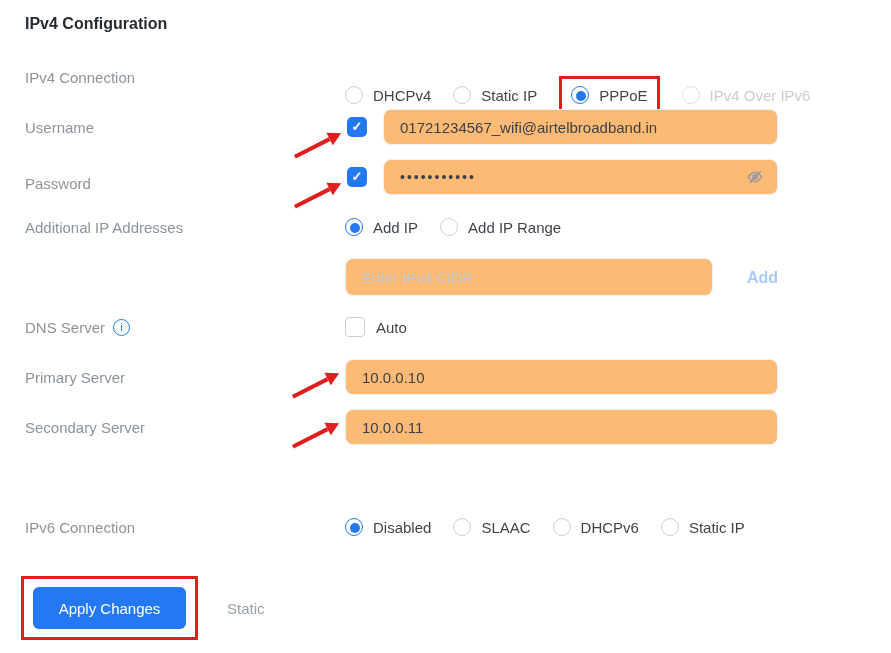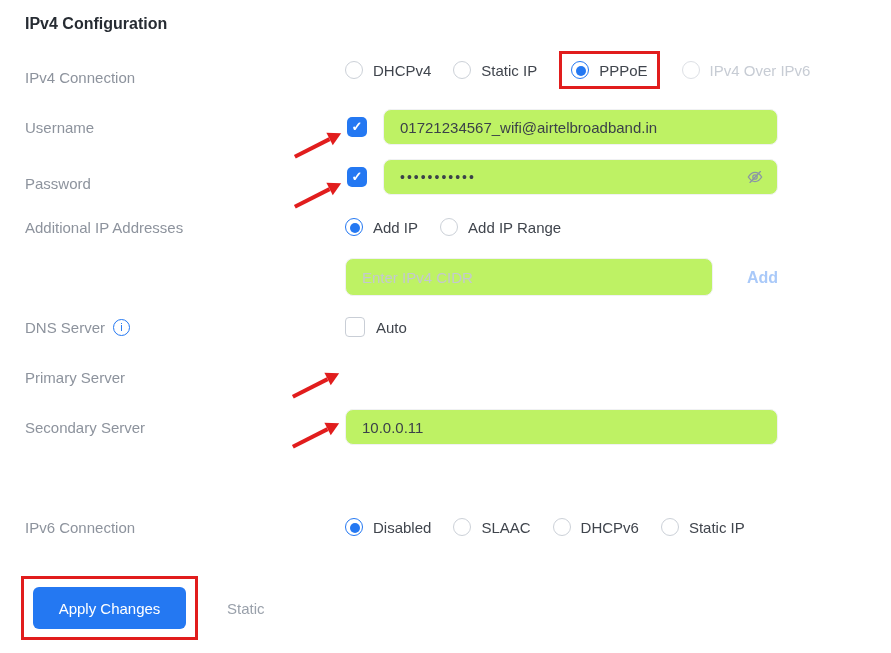--- a/index.html
+++ b/index.html
@@ -25,21 +25,21 @@
     font-size: 15px;
     color: #8d939d;
     display: flex;
     align-items: center;
     gap: 8px;
   }
   
   .text-input {
     position: absolute;
     height: 36px;
-    background: #bef264;
+    background: #fdba74;
     border: 1px solid #f0f1f3;
     border-radius: 8px;
     padding: 0 16px;
     font-size: 15px;
     color: #3b4149;
     font-family: "Liberation Sans", sans-serif;
     outline: none;
   }
   .text-input::placeholder { color: #c3c8cf; }
   .pwd { letter-spacing: 2px; font-size: 14px; padding-right: 44px; }
@@ -172,21 +172,21 @@
   }
 </style>
 </head>
 <body>
 
 <div class="page">
 
   <div class="heading" style="top:15px;">IPv4 Configuration</div>
 
   <div class="field-label" style="top:69px;">IPv4 Connection</div>
-  <div class="radio-group" style="left:345px; top:48px; height:44px;">
+  <div class="radio-group" style="left:345px; top:73px; height:44px;">
     <span class="radio-opt">
       <span class="radio-circle"></span>
       <span class="radio-label">DHCPv4</span>
     </span>
     <span class="radio-opt">
       <span class="radio-circle"></span>
       <span class="radio-label">Static IP</span>
     </span>
     <span class="radio-opt selected annotated">
       <span class="radio-circle"></span>
@@ -231,20 +231,21 @@
   <span class="add-link" style="left:747px; top:269px;">Add</span>
 
   <div class="field-label" style="top:319px;">
     <span>DNS Server</span>
     <i class="info-badge">i</i>
   </div>
   <span class="checkbox unchecked" style="left:345px; top:317px;"></span>
   <span style="position:absolute; left:376px; top:319px; font-size:15px; color:#40454d;">Auto</span>
 
   <div class="field-label" style="top:369px;">Primary Server</div>
+  <input class="text-input" style="left: 345px; top: 359px; width: 433px;" type="text" value="10.0.0.10">
 
   <div class="field-label" style="top:419px;">Secondary Server</div>
   <input class="text-input" style="left: 345px; top: 409px; width: 433px;" type="text" value="10.0.0.11">
 
 
   <div class="field-label" style="top:519px;">IPv6 Connection</div>
   <div class="radio-group" style="left:345px; top:513px; height:28px;">
     <span class="radio-opt selected">
       <span class="radio-circle"></span>
       <span class="radio-label">Disabled</span>

